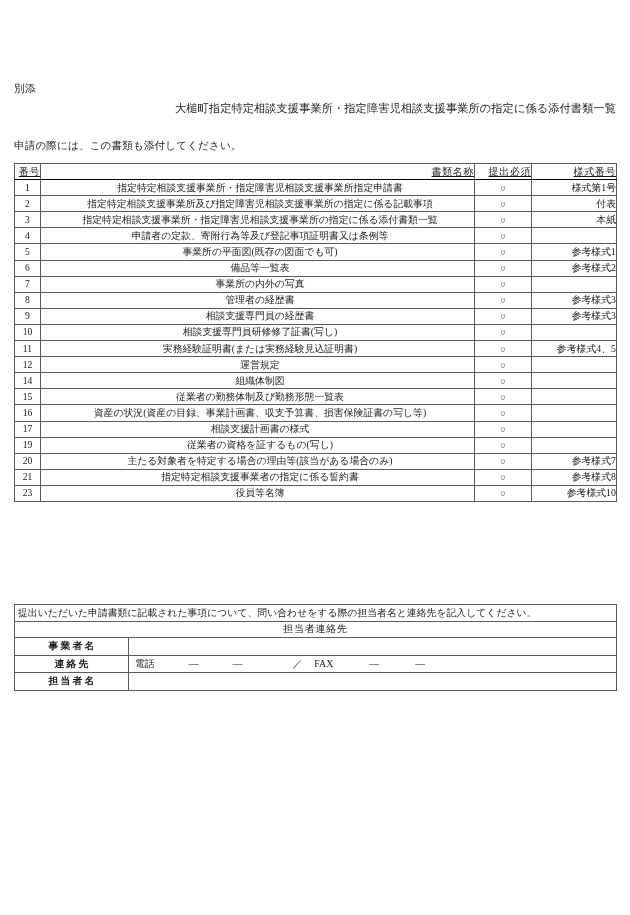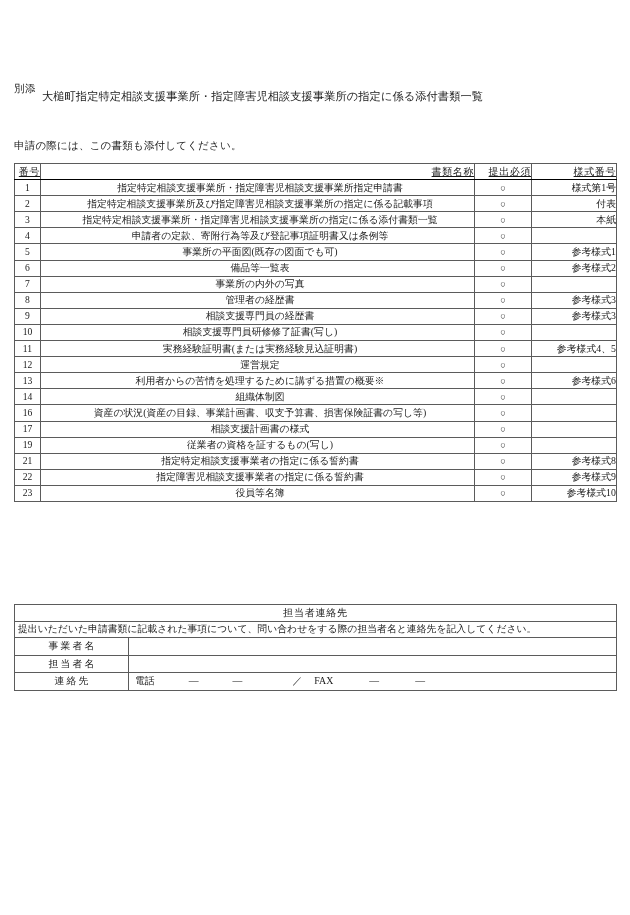--- a/index.html
+++ b/index.html
@@ -31,23 +31,23 @@
     top: 82px;
     font-size: 10.5px;
     line-height: 14px;
     letter-spacing: 0.4px;
     white-space: nowrap;
   }
 
   .doc-title {
     position: absolute;
     left: 14px;
-    top: 88px;
-    width: 602px;
-    text-align: left;
+    top: 100px;
+    width: 602px;
+    text-align: right;
     font-size: 11.2px;
     line-height: 16px;
     letter-spacing: 0.1px;
     white-space: nowrap;
     text-indent: 28px;
   }
 
   .instruction {
     position: absolute;
     left: 14px;
@@ -164,20 +164,21 @@
     font-size: 9.8px;
     letter-spacing: 0.05px;
     white-space: nowrap;
     height: 16.5px;
   }
 
   table.contact td.label {
     text-align: center;
     letter-spacing: 2.2px;
     text-indent: 2.2px;
+    font-weight: bold;
   }
 
   table.contact td.value {
     text-align: left;
     padding-left: 6px;
   }
 
   .tel-line {
     display: flex;
     align-items: center;
@@ -285,103 +286,103 @@
             <td class="req">○</td>
             <td class="form">参考様式4、5</td>
           </tr>
           <tr>
             <td class="no">12</td>
             <td class="name">運営規定</td>
             <td class="req">○</td>
             <td class="form"></td>
           </tr>
           <tr>
-            <td class="no">13</td>
-            <td class="name">利用者からの苦情を処理するために講ずる措置の概要※</td>
-            <td class="req">○</td>
-            <td class="form">参考様式6</td>
-          </tr>
-          <tr>
             <td class="no">14</td>
             <td class="name">組織体制図</td>
             <td class="req">○</td>
             <td class="form"></td>
           </tr>
           <tr>
+            <td class="no">15</td>
+            <td class="name">従業者の勤務体制及び勤務形態一覧表</td>
+            <td class="req">○</td>
+            <td class="form"></td>
+          </tr>
+          <tr>
             <td class="no">16</td>
             <td class="name">資産の状況(資産の目録、事業計画書、収支予算書、損害保険証書の写し等)</td>
             <td class="req">○</td>
             <td class="form"></td>
           </tr>
           <tr>
             <td class="no">17</td>
             <td class="name">相談支援計画書の様式</td>
             <td class="req">○</td>
             <td class="form"></td>
           </tr>
           <tr>
             <td class="no">19</td>
             <td class="name">従業者の資格を証するもの(写し)</td>
             <td class="req">○</td>
             <td class="form"></td>
           </tr>
           <tr>
+            <td class="no">20</td>
+            <td class="name">主たる対象者を特定する場合の理由等(該当がある場合のみ)</td>
+            <td class="req">○</td>
+            <td class="form">参考様式7</td>
+          </tr>
+          <tr>
             <td class="no">21</td>
             <td class="name">指定特定相談支援事業者の指定に係る誓約書</td>
             <td class="req">○</td>
             <td class="form">参考様式8</td>
-          </tr>
-          <tr>
-            <td class="no">22</td>
-            <td class="name">指定障害児相談支援事業者の指定に係る誓約書</td>
-            <td class="req">○</td>
-            <td class="form">参考様式9</td>
           </tr>
           <tr>
             <td class="no">23</td>
             <td class="name">役員等名簿</td>
             <td class="req">○</td>
             <td class="form">参考様式10</td>
           </tr>
         </tbody>
     </table>
   </div>
 
   <div class="contact-wrap">
     <table class="contact">
       <colgroup>
         <col class="k-label">
         <col class="k-value">
       </colgroup>
       <tbody id="contact-body">
         <tr>
-          <td class="hdr" colspan="2">担当者連絡先</td>
+          <td class="note" colspan="2">提出いただいた申請書類に記載された事項について、問い合わせをする際の担当者名と連絡先を記入してください。</td>
         </tr>
         <tr>
-          <td class="note" colspan="2">提出いただいた申請書類に記載された事項について、問い合わせをする際の担当者名と連絡先を記入してください。</td>
+          <td class="hdr" colspan="2">担当者連絡先</td>
         </tr>
       <tr>
             <td class="label">事業者名</td>
-            <td class="value"></td>
-          </tr>
-          <tr>
-            <td class="label">担当者名</td>
             <td class="value"></td>
           </tr>
           <tr>
             <td class="label">連絡先</td>
             <td class="value">
               <div class="tel-line">
                 <span class="lbl-tel">電話</span>
                 <span class="dash1">—</span>
                 <span class="dash2">—</span>
                 <span class="slash">／</span>
                 <span class="lbl-fax">FAX</span>
                 <span class="dash3">—</span>
                 <span class="dash4">—</span>
               </div>
             </td>
           </tr>
+          <tr>
+            <td class="label">担当者名</td>
+            <td class="value"></td>
+          </tr>
         </tbody>
     </table>
   </div>
 
 </div>
 
 </body></html>

